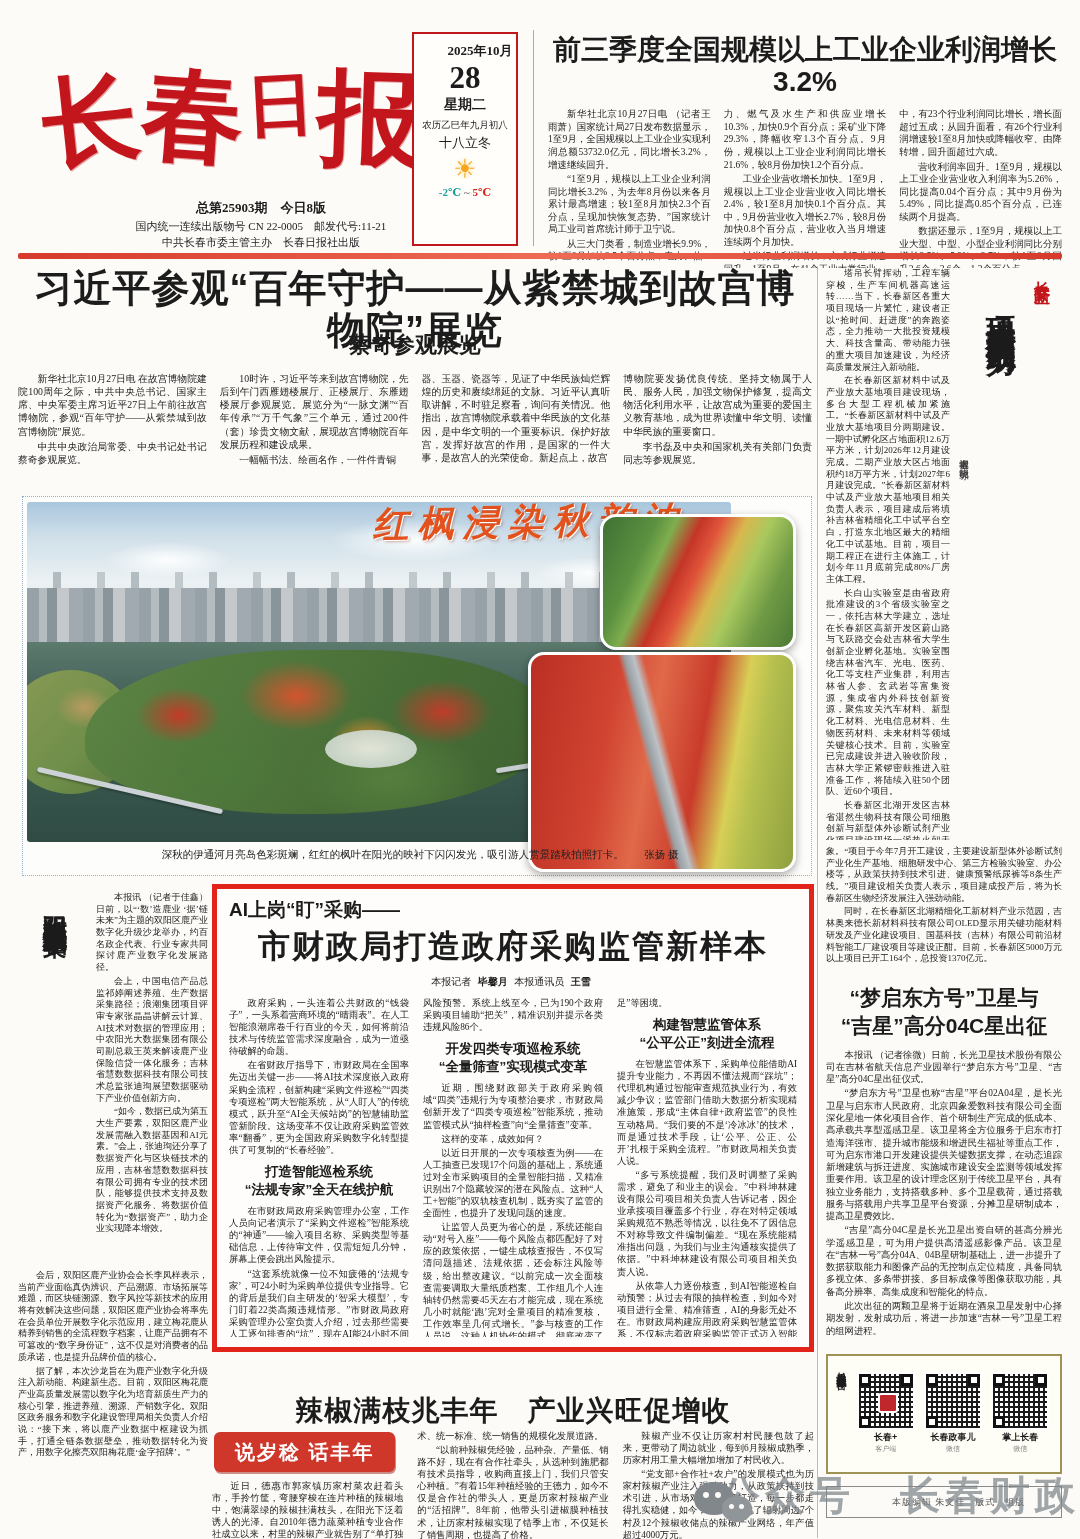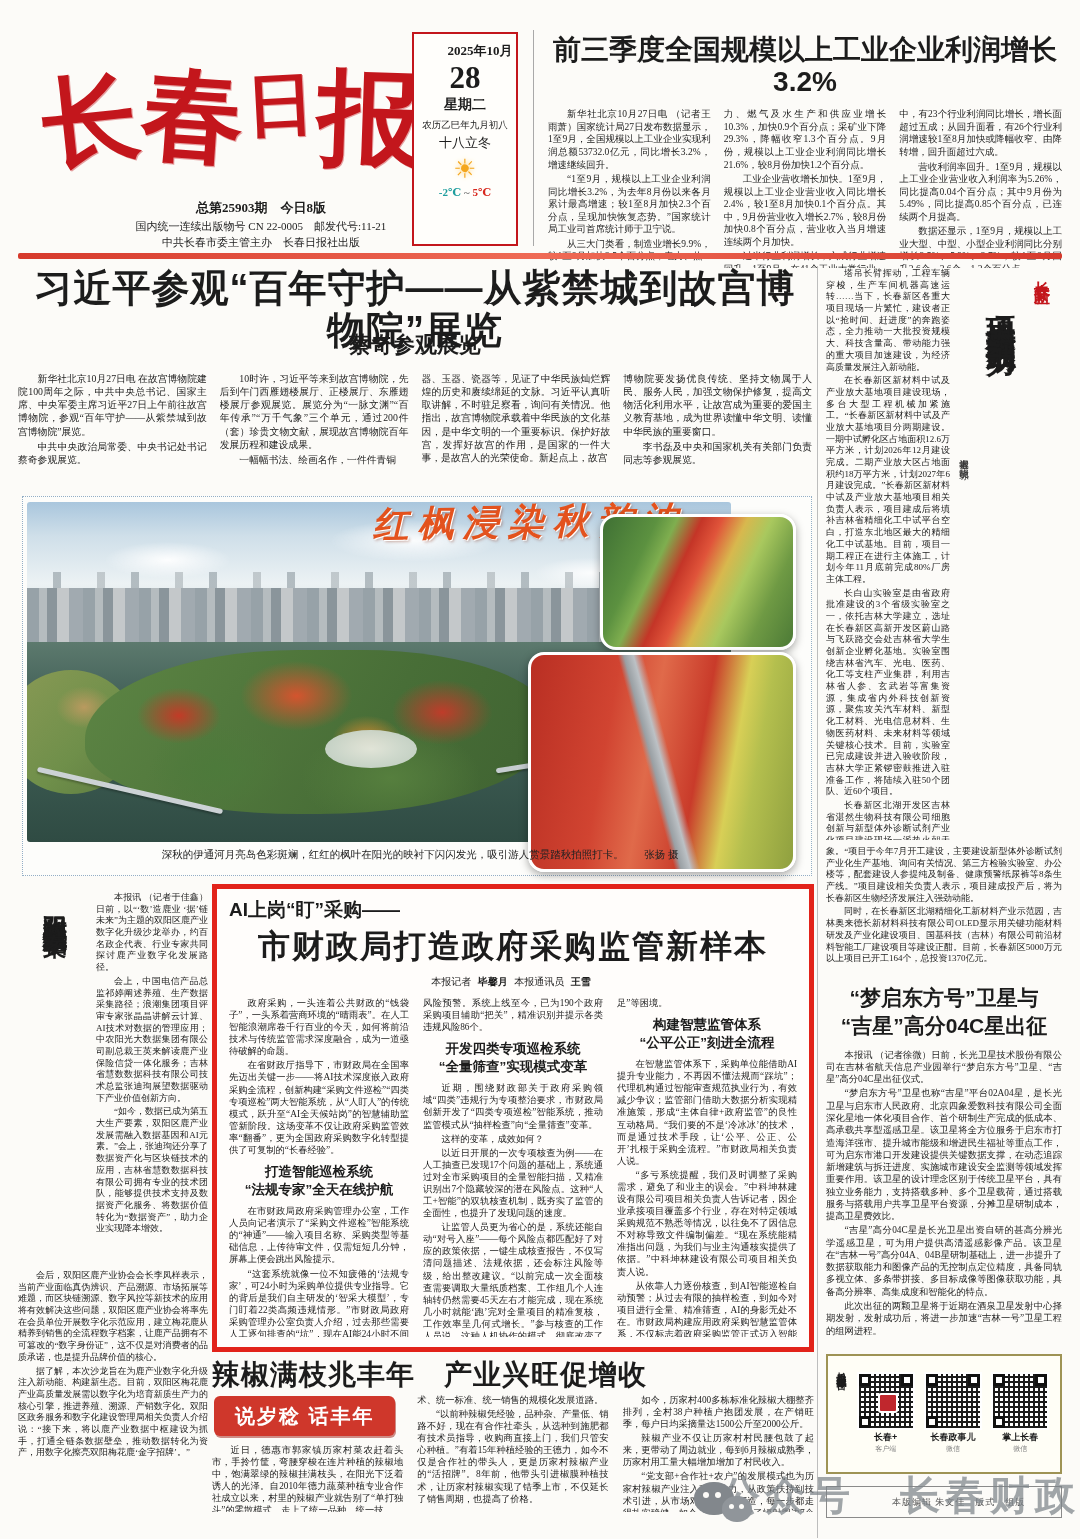--- a/index.html
+++ b/index.html
@@ -99,21 +99,21 @@
   .ai-kicker{font-family:"Liberation Sans","DejaVu Sans",sans-serif;font-size:19px;font-weight:bold;}
   .ai-headline{font-family:"Liberation Sans","DejaVu Sans",sans-serif;font-size:32px;font-weight:900;text-align:center;letter-spacing:2px;margin-top:2px;}
   .ai-byline{text-align:center;font-size:10px;margin:6px 0 8px 0;}
   .ai-byline b{margin:0 4px;}
   .ai-cols{display:flex;gap:14px;align-items:center;}
   .ai-col{flex:1;height:340px;font-size:9.3px;line-height:1.3;}
   .ai-sub{font-family:"Liberation Sans","DejaVu Sans",sans-serif;font-size:13.5px;font-weight:900;text-align:center;line-height:1.3;margin:7px 0;}
 
   
   .pepper{left:212px;top:1356px;width:602px;}
-  .pp-headline{font-family:Liberation Sans, sans-serif;font-size:28px;font-weight:900;letter-spacing:1px;}
+  .pp-headline{font-family:Liberation Sans, sans-serif;font-size:28px;font-weight:900;text-align:center;letter-spacing:1px;margin-top:36px;}
   .pp-byline{text-align:center;font-size:10px;margin:3px 0 6px 0;}
   .pp-cols{display:flex;gap:14px;}
   .pp-col{flex:1;height:118px;font-size:9.3px;line-height:1.3;}
   .pp-badge{display:block;background:#cf372b;color:#fff;font-family:"Liberation Sans","DejaVu Sans",sans-serif;
     font-size:20px;font-weight:900;text-align:center;border-radius:6px;padding:7px 4px;margin:2px 8px 8px 2px;letter-spacing:2px;
     box-shadow:1px 2px 0 rgba(160,30,20,.5);}
 
   
   .vdiv2{left:817px;top:266px;width:1px;height:1272px;background:#bdbdbd;}
   .na-narrow{left:826px;top:268px;width:124px;height:572px;font-size:9px;line-height:1.3;}
@@ -307,39 +307,38 @@
     <div class="pp-cols">
       <div class="pp-col just clip">
         <span class="pp-badge">说岁稔 话丰年</span>
         <p>近日，德惠市郭家镇历家村菜农赶着头市，手拎竹筐，弯腰穿梭在连片种植的辣椒地中，饱满翠绿的辣椒挂满枝头，在阳光下泛着诱人的光泽。自2010年德力蔬菜种植专业合作社成立以来，村里的辣椒产业就告别了“单打独斗”的零散模式，走上了统一品种、统一技</p>
       </div>
       <div class="pp-col just clip">
         <p class="cont">术、统一标准、统一销售的规模化发展道路。</p>
         <p>“以前种辣椒凭经验，品种杂、产量低、销路不好，现在有合作社牵头，从选种到施肥都有技术员指导，收购商直接上门，我们只管安心种植。”有着15年种植经验的王德力，如今不仅是合作社的带头人，更是历家村辣椒产业的“活招牌”。8年前，他带头引进椒膜种植技术，让历家村辣椒实现了错季上市，不仅延长了销售周期，也提高了价格。</p>
       </div>
       <div class="pp-col just clip">
-        <p>如今，历家村400多栋标准化辣椒大棚整齐排列，全村38户种植户抱团发展，在产销旺季，每户日均采摘量达1500公斤至2000公斤。</p>
         <p>辣椒产业不仅让历家村村民腰包鼓了起来，更带动了周边就业，每到6月辣椒成熟季，历家村用工量大幅增加增加了村民收入。</p>
         <p>“党支部+合作社+农户”的发展模式也为历家村辣椒产业注入强劲动力，从政策扶持到技术引进，从市场对接到品牌打造，每一步都走得扎实稳健，如今，历家村构建了辐射周边7个村及12个辣椒收储点的辣椒产业网络，年产值超过4000万元。</p>
       </div>
     </div>
   </div>
 
   <div class="abs vdiv2"></div>
   <div class="abs na-kicker">长春新区</div>
   <div class="abs na-head">项目建设为高质量发展注入强劲动力</div>
   <div class="abs na-byline">本报记者　胡晓琼</div>
   <div class="abs na-narrow just clip">
     <p>塔吊长臂挥动，工程车辆穿梭，生产车间机器高速运转……当下，长春新区各重大项目现场一片繁忙，建设者正以“抢时间、赶进度”的奔跑姿态，全力推动一大批投资规模大、科技含量高、带动能力强的重大项目加速建设，为经济高质量发展注入新动能。</p>
     <p>在长春新区新材料中试及产业放大基地项目建设现场，多台大型工程机械加紧施工。“长春新区新材料中试及产业放大基地项目分两期建设。一期中试孵化区占地面积12.6万平方米，计划2026年12月建设完成。二期产业放大区占地面积约18万平方米，计划2027年6月建设完成。”长春新区新材料中试及产业放大基地项目相关负责人表示，项目建成后将填补吉林省精细化工中试平台空白，打造东北地区最大的精细化工中试基地。目前，项目一期工程正在进行主体施工，计划今年11月底前完成80%厂房主体工程。</p>
     <p>长白山实验室是由省政府批准建设的3个省级实验室之一，依托吉林大学建立，选址在长春新区高新开发区蔚山路与飞跃路交会处吉林省大学生创新企业孵化基地。实验室围绕吉林省汽车、光电、医药、化工等支柱产业集群，利用吉林省人参、玄武岩等富集资源，集成省内外科技创新资源，聚焦攻关汽车材料、新型化工材料、光电信息材料、生物医药材料、未来材料等领域关键核心技术。目前，实验室已完成建设并进入验收阶段，吉林大学正紧锣密鼓推进入驻准备工作，将陆续入驻50个团队、近60个项目。</p>
     <p>长春新区北湖开发区吉林省湛然生物科技有限公司细胞创新与新型体外诊断试剂产业化项目建设现场一派热火朝天的施工景</p>
   </div>
   <div class="abs na-wide just clip">
-    <p class="cont">象。“项目于今年7月开工建设，主要建设新型体外诊断试剂产业化生产基地、询问有关情况、第三方检验实验室、办公楼等，配套建设人参提纯及制备、健康预警纸尿裤等8条生产线。”项目建设相关负责人表示，项目建成投产后，将为长春新区生物经济发展注入强劲动能。</p>
+    <p class="cont">象。“项目于今年7月开工建设，主要建设新型体外诊断试剂产业化生产基地、细胞研发中心、第三方检验实验室、办公楼等，从政策扶持到技术引进、健康预警纸尿裤等8条生产线。”项目建设相关负责人表示，项目建成投产后，将为长春新区生物经济发展注入强劲动能。</p>
     <p>同时，在长春新区北湖精细化工新材料产业示范园，吉林奥来德长新材料科技有限公司OLED显示用关键功能材料研发及产业化建设项目、国基科技（吉林）有限公司前沿材料智能工厂建设项目等建设正酣。目前，长春新区5000万元以上项目已开工164个，总投资1370亿元。</p>
   </div>
 
   <div class="abs sat">
     <div class="sat-h">
       <div>“梦启东方号”卫星与</div>
       <div>“吉星”高分04C星出征</div>
     </div>
     <div class="sat-paras just clip">
       <p>本报讯 （记者徐微）日前，长光卫星技术股份有限公司在吉林省航天信息产业园举行“梦启东方号”卫星、“吉星”高分04C星出征仪式。</p>

